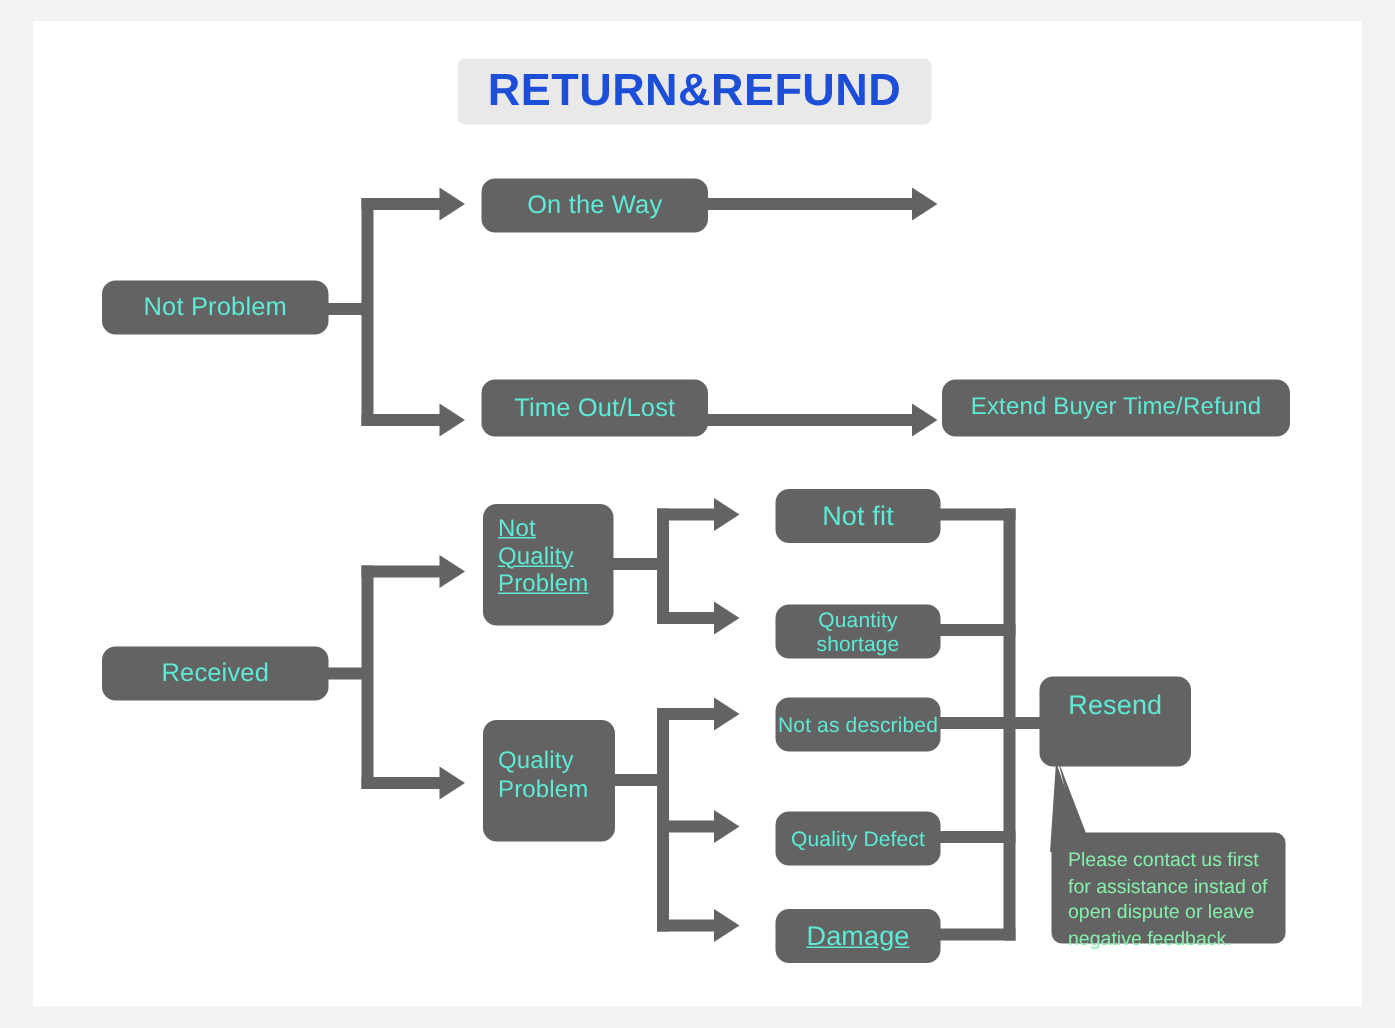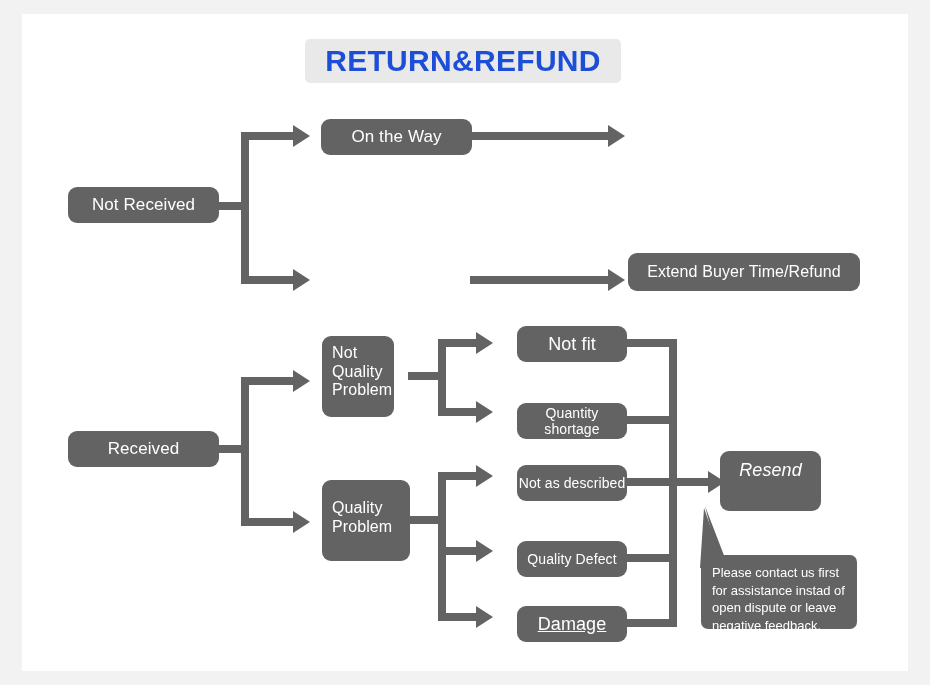--- a/index.html
+++ b/index.html
@@ -21,21 +21,21 @@
   }
   #card {
     position: absolute;
     left: 22px; top: 14px;
     width: 886px; height: 657px;
     background: #ffffff;
   }
   .node {
     position: absolute;
     background: #636363;
-    color: #ffffff;
+    color: #5eead4;
     border-radius: 9px;
     box-sizing: border-box;
     display: flex;
     align-items: center;
     line-height: 1.16;
     letter-spacing: .1px;
     z-index: 3;
   }
   .center  { justify-content: center; text-align: center; }
   .leftal  { justify-content: flex-start; text-align: left; }
@@ -65,21 +65,21 @@
     position: absolute;
     width: 0; height: 0;
     border-top: 11px solid transparent;
     border-bottom: 11px solid transparent;
     border-left: 17px solid #636363;
     z-index: 2;
   }
   .tooltip {
     position: absolute;
     background: #636363;
-    color: #ffffff;
+    color: #86efac;
     border-radius: 7px;
     font-size: 13px;
     line-height: 1.35;
     padding: 9px 10px 8px 11px;
     box-sizing: border-box;
     z-index: 4;
   }
   .tip-tail {
     position: absolute;
     z-index: 3;
@@ -103,48 +103,51 @@
   <div class="ln" style="left:219px; top:262px; width:54px; height:8px;"></div>
   <div class="arrow" style="left:271px; top:255px;"></div>
 
   <div class="ln" style="left:448px; top:118px; width:140px; height:8px;"></div>
   <div class="arrow" style="left:586px; top:111px;"></div>
 
   <div class="ln" style="left:448px; top:262px; width:140px; height:8px;"></div>
   <div class="arrow" style="left:586px; top:255px;"></div>
 
   <div class="node center f17" style="left:46px; top:173px; width:151px; height:36px;">
-    <span>Not Received</span>
+    <span>Not Problem</span>
   </div>
 
   <div class="node center f17" style="left:299px; top:105px; width:151px; height:36px;">
     <span>On the Way</span>
   </div>
 
+  <div class="node center f17" style="left:299px; top:239px; width:151px; height:38px;">
+    <span>Time Out/Lost</span>
+  </div>
 
 
   <div class="node center f16" style="left:606px; top:239px; width:232px; height:38px;">
     <span>Extend Buyer Time/Refund</span>
   </div>
 
   <div class="ln" style="left:195px; top:431px; width:31px; height:8px;"></div>
 
   <div class="ln" style="left:219px; top:363px; width:8px; height:149px;"></div>
 
   <div class="ln" style="left:219px; top:363px; width:54px; height:8px;"></div>
   <div class="arrow" style="left:271px; top:356px;"></div>
 
   <div class="ln" style="left:219px; top:504px; width:54px; height:8px;"></div>
   <div class="arrow" style="left:271px; top:497px;"></div>
 
   <div class="node center f17" style="left:46px; top:417px; width:151px; height:36px;">
     <span>Received</span>
   </div>
 
-  <div class="node leftal f16" style="left:300px; top:322px; width:72px; height:81px; padding-left:10px; display:block; padding-top:8px;">
+  <div class="node leftal f16" style="left:300px; top:322px; width:87px; height:81px; padding-left:10px; display:block; padding-top:8px;text-decoration:underline;">
     <div>Not</div>
     <div>Quality</div>
     <div>Problem</div>
   </div>
 
   <div class="node leftal f16" style="left:300px; top:466px; width:88px; height:81px; padding-left:10px; display:block; padding-top:19px;">
     <div>Quality</div>
     <div>Problem</div>
   </div>
 
@@ -186,21 +189,21 @@
 
   <div class="ln" style="left:603px; top:325px; width:52px; height:8px;"></div>
   <div class="ln" style="left:603px; top:402px; width:52px; height:8px;"></div>
   <div class="ln" style="left:603px; top:464px; width:52px; height:8px;"></div>
   <div class="ln" style="left:603px; top:540px; width:52px; height:8px;"></div>
   <div class="ln" style="left:603px; top:605px; width:52px; height:8px;"></div>
   <div class="ln" style="left:647px; top:325px; width:8px; height:288px;"></div>
   <div class="ln" style="left:647px; top:464px; width:42px; height:8px;"></div>
   <div class="arrow" style="left:686px; top:457px;"></div>
 
-  <div class="node center f18" style="left:698px; top:437px; width:101px; height:60px; display:block; padding-top:9px;font-style:italic;">
+  <div class="node center f18" style="left:671px; top:437px; width:101px; height:60px; display:block; padding-top:9px;">
     <div>Resend</div>
   </div>
 
   <svg class="tip-tail" style="left:676px; top:492px;" width="130" height="70" viewBox="0 0 130 70">
     <polygon points="7,0 27,52 122,52 20,52" fill="#636363"></polygon>
     <polygon points="6,2 24,54 118,54 112,62 2,62" fill="#636363"></polygon>
   </svg>
 
   <div class="tooltip" style="left:679px; top:541px; width:156px; height:74px;">
     <div>Please contact us first</div>

